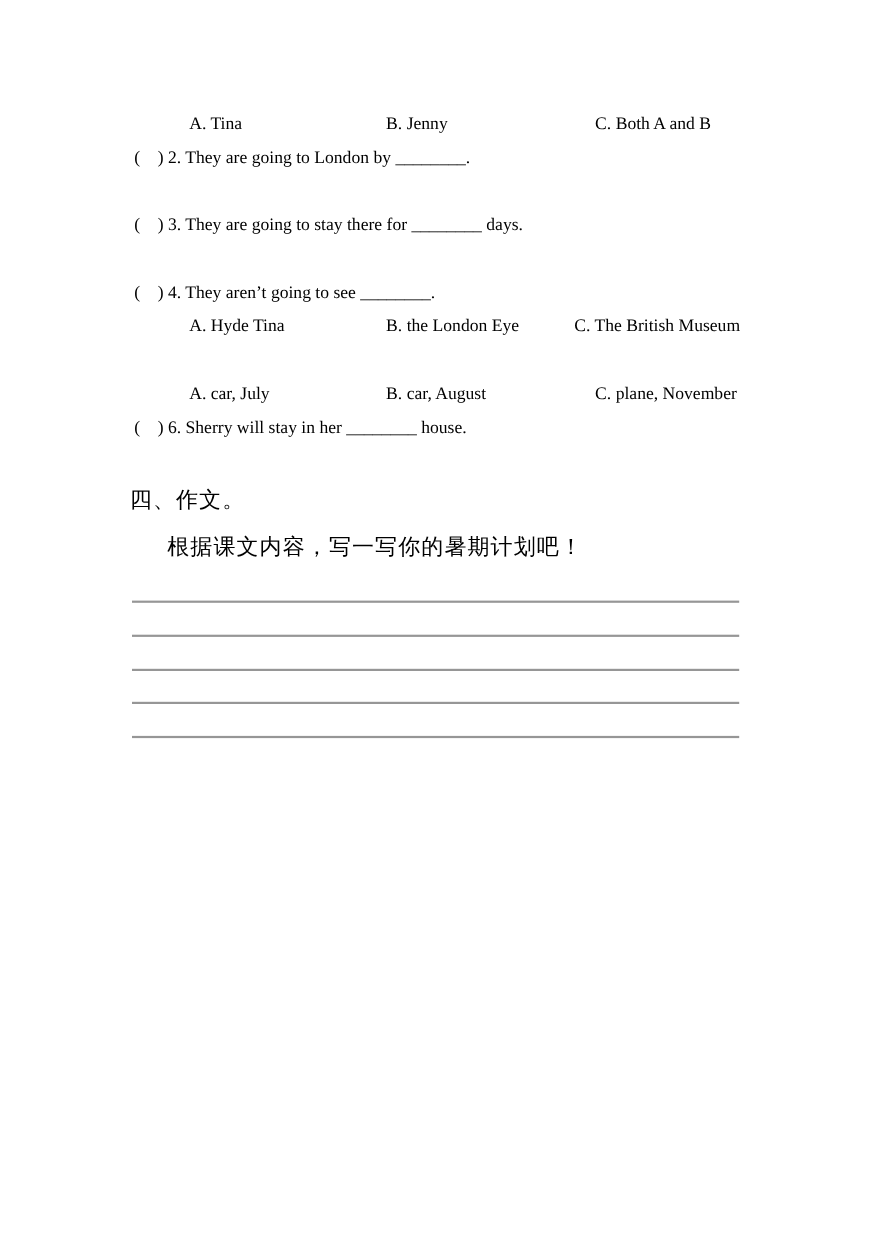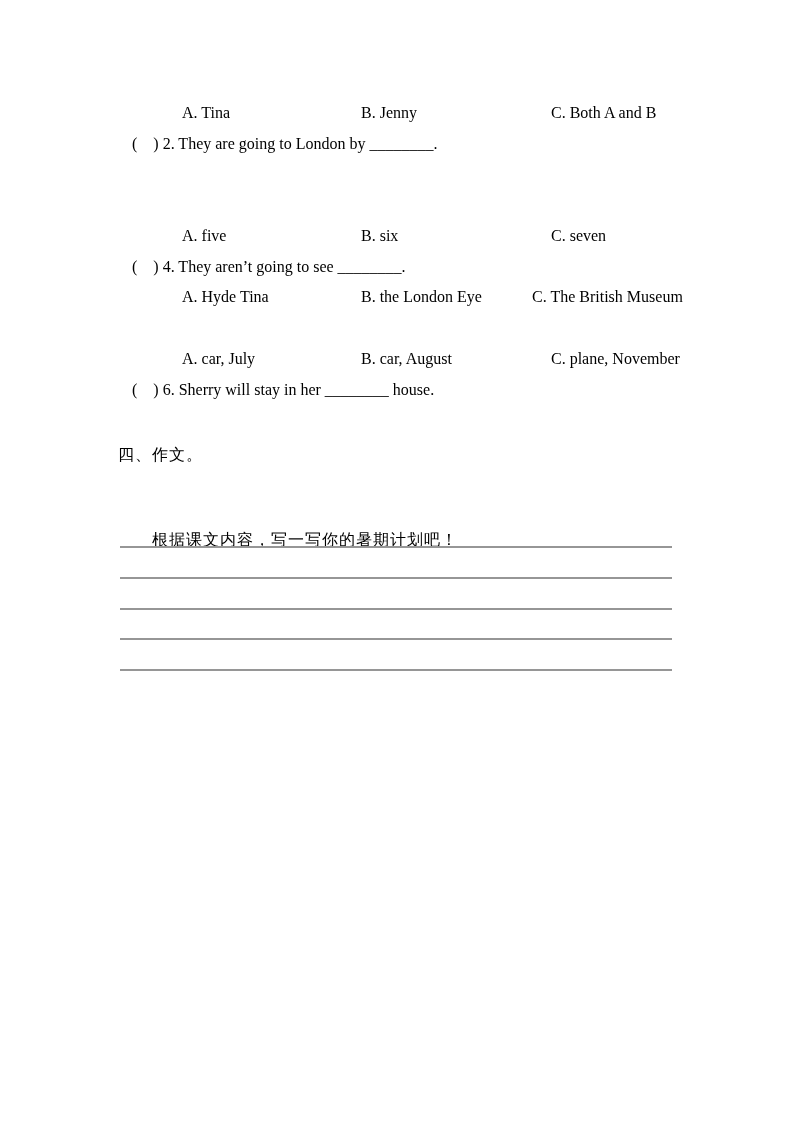--- a/index.html
+++ b/index.html
@@ -9,21 +9,21 @@
   }
   .page {
     position: relative;
     width: 793px;
     height: 1122px;
     background: #ffffff;
     overflow: hidden;
   }
   .row {
     position: absolute;
-    left: 14px;
+    left: 4px;
     width: 654px;
     height: 22px;
     font-family: "Liberation Serif", serif;
     font-size: 16px;
     line-height: 20px;
     color: #000000;
     white-space: pre;
     text-align: center;
   }
   .qtext {
@@ -37,28 +37,28 @@
     top: 0;
     white-space: pre;
   }
   .opt.a { left: 168px; }
   .opt.b { left: 347px; }
   .opt.c { left: 537px; }
   .opt.c-tight { left: 518px; }
   .cjk {
     position: absolute;
     font-family: "Liberation Sans", sans-serif;
-    font-size: 16px;
+    font-size: 20px;
     line-height: 22px;
     color: #000000;
     white-space: pre;
     letter-spacing: 1px;
   }
   .section-heading { left: 118px; top: 444px; }
-  .writing-prompt  { left: 152px; top: 487px; margin-top: 42px; }
+  .writing-prompt  { left: 152px; top: 487px; }
   .writing-line {
     position: absolute;
     left: 120px;
     width: 552px;
     height: 2px;
     background: #969696;
   }
   .wl-0 { top: 546px; }
   .wl-1 { top: 577px; }
   .wl-2 { top: 608px; }
@@ -74,26 +74,24 @@
     <span class="opt a">A. Tina</span>
     <span class="opt b">B. Jenny</span>
     <span class="opt c">C. Both A and B</span>
   </div>
 
   <div class="row" style="top:134px">
     <span class="qtext">(    ) 2. They are going to London by ________.</span>
   </div>
 
 
+  <div class="row" style="top:195px">
+    <span class="qtext">(    ) 3. They are going to stay there for ________ days.</span>
+  </div>
 
-  <div class="row" style="top:226px">
-    <span class="opt a">A. five</span>
-    <span class="opt b">B. six</span>
-    <span class="opt c">C. seven</span>
-  </div>
 
   <div class="row" style="top:257px">
     <span class="qtext">(    ) 4. They aren’t going to see ________.</span>
   </div>
 
   <div class="row" style="top:287px">
     <span class="opt a">A. Hyde Tina</span>
     <span class="opt b">B. the London Eye</span>
     <span class="opt c c-tight">C. The British Museum</span>
   </div>

